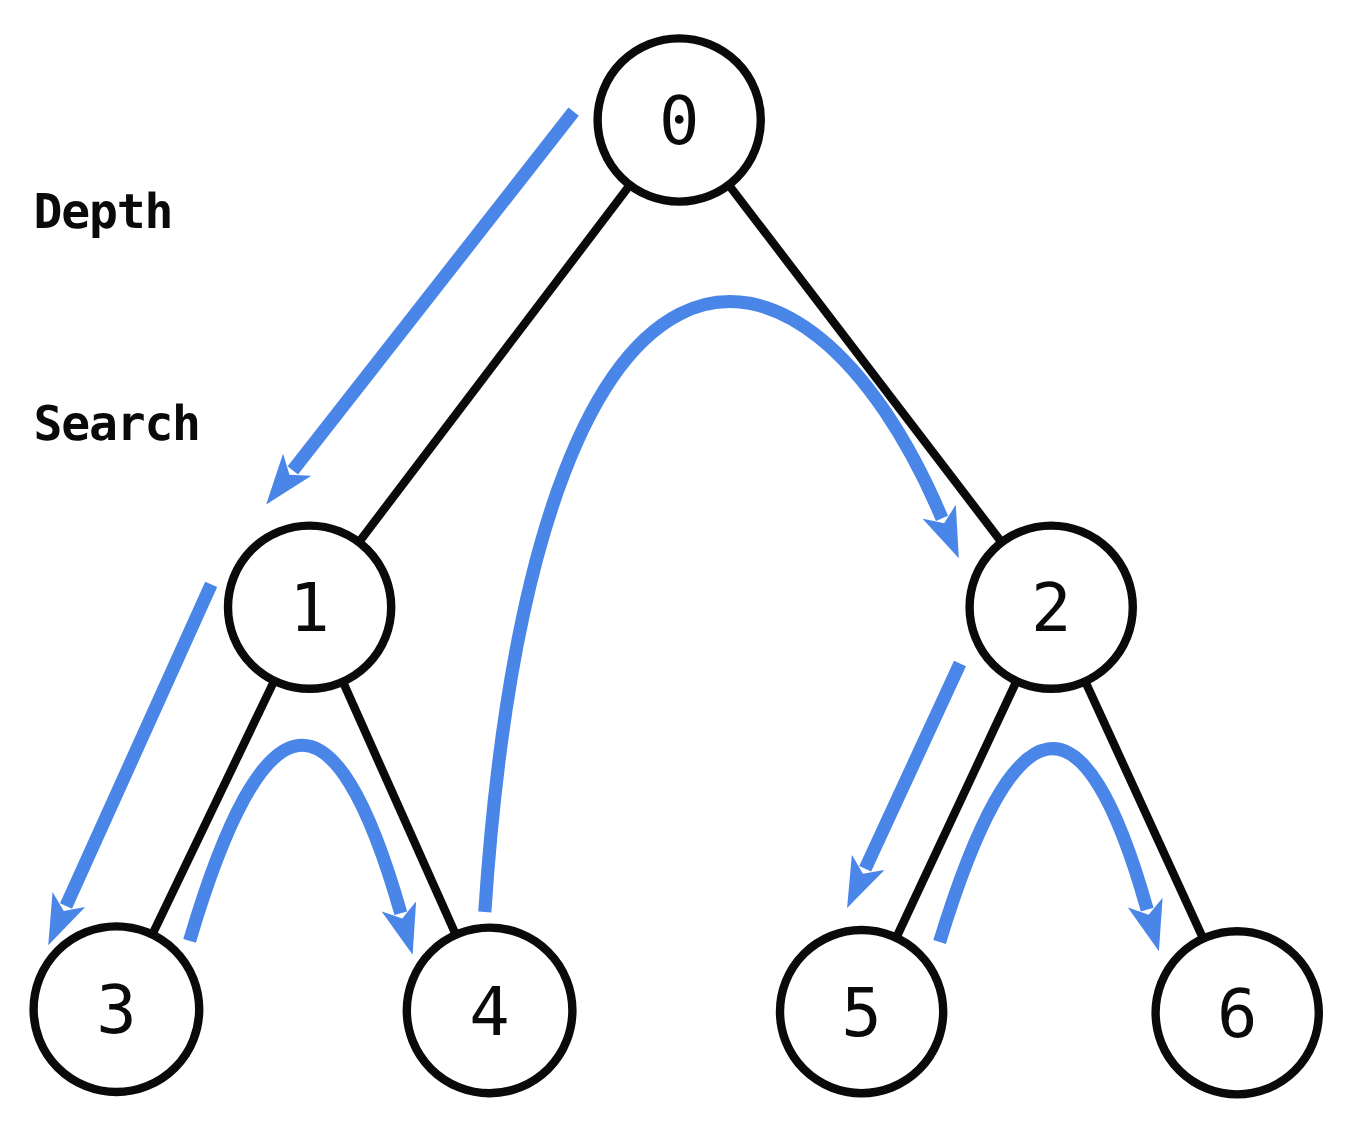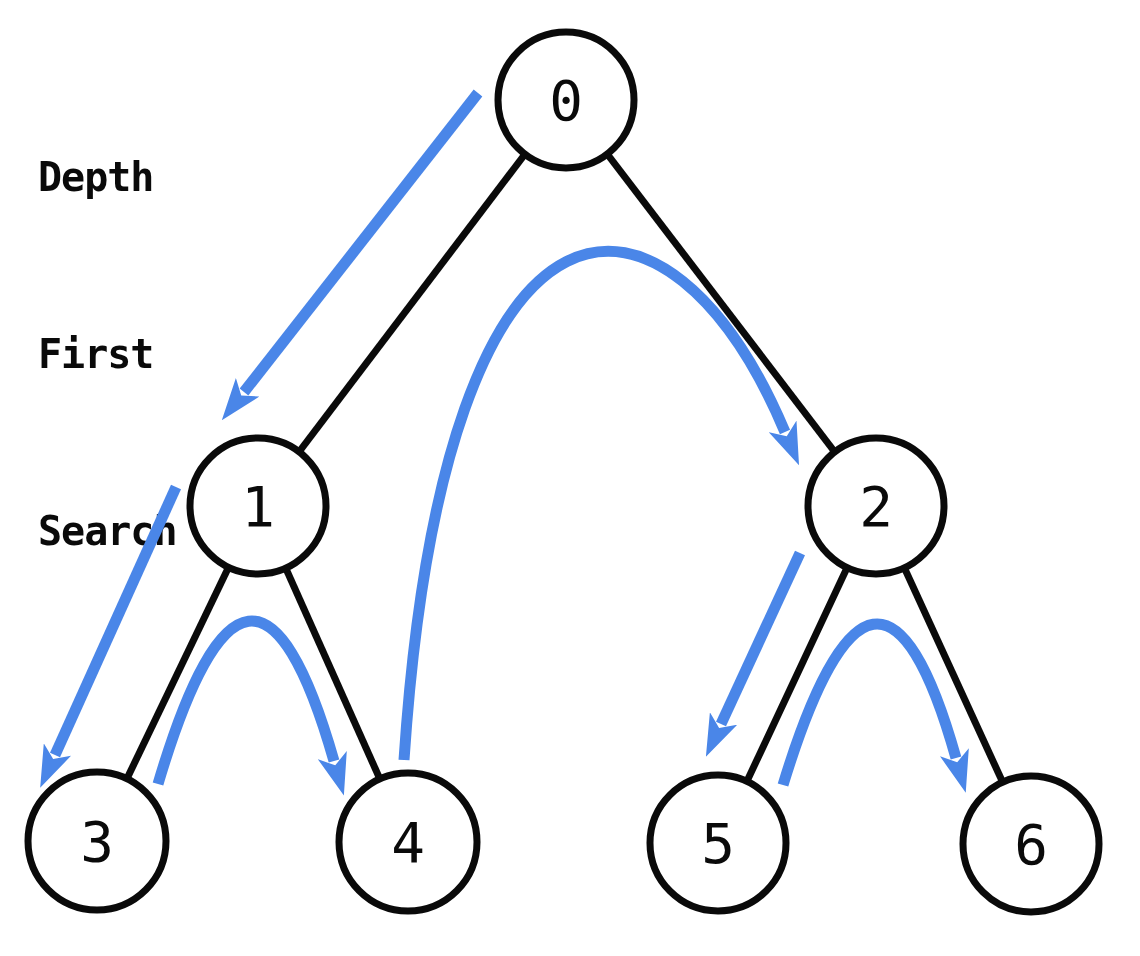--- a/index.html
+++ b/index.html
@@ -21,21 +21,21 @@
     top: 30px;
     font-family: "DejaVu Sans Mono", monospace;
     font-size: 40px;
     font-weight: bold;
     line-height: 59px;
     letter-spacing: -1px;
     color: #0a0a0a;
     white-space: pre;
     user-select: none;
   }
-  .title-line { display: block; margin-left: 10px; }
+  .title-line { display: block; }
   svg.diagram {
     position: absolute;
     left: 0;
     top: 0;
     width: 1140px;
     height: 956px;
     display: block;
   }
   .node-label {
     font-family: "DejaVu Sans Mono", monospace;
@@ -45,21 +45,20 @@
     user-select: none;
   }
 </style>
 </head>
 <body>
 
 <div class="stage">
 
   <div class="title-block">
     <span class="title-line">Depth</span>
-    <span class="title-line">First</span>
     <span class="title-line">Search</span>
   </div>
 
   <svg class="diagram" id="diagram" xmlns="http://www.w3.org/2000/svg" viewBox="0 0 1140 956">
     <defs>
       <marker id="arrowhead" viewBox="0 0 14 10" refX="2" refY="5" markerWidth="42" markerHeight="30" markerUnits="userSpaceOnUse" orient="auto">
         <path id="arrowhead-path" d="M 0 0 L 14 5 L 0 10 L 3.5 5 Z" fill="#4a86e8"></path>
       </marker>
     </defs>
     <g id="edges-layer">

